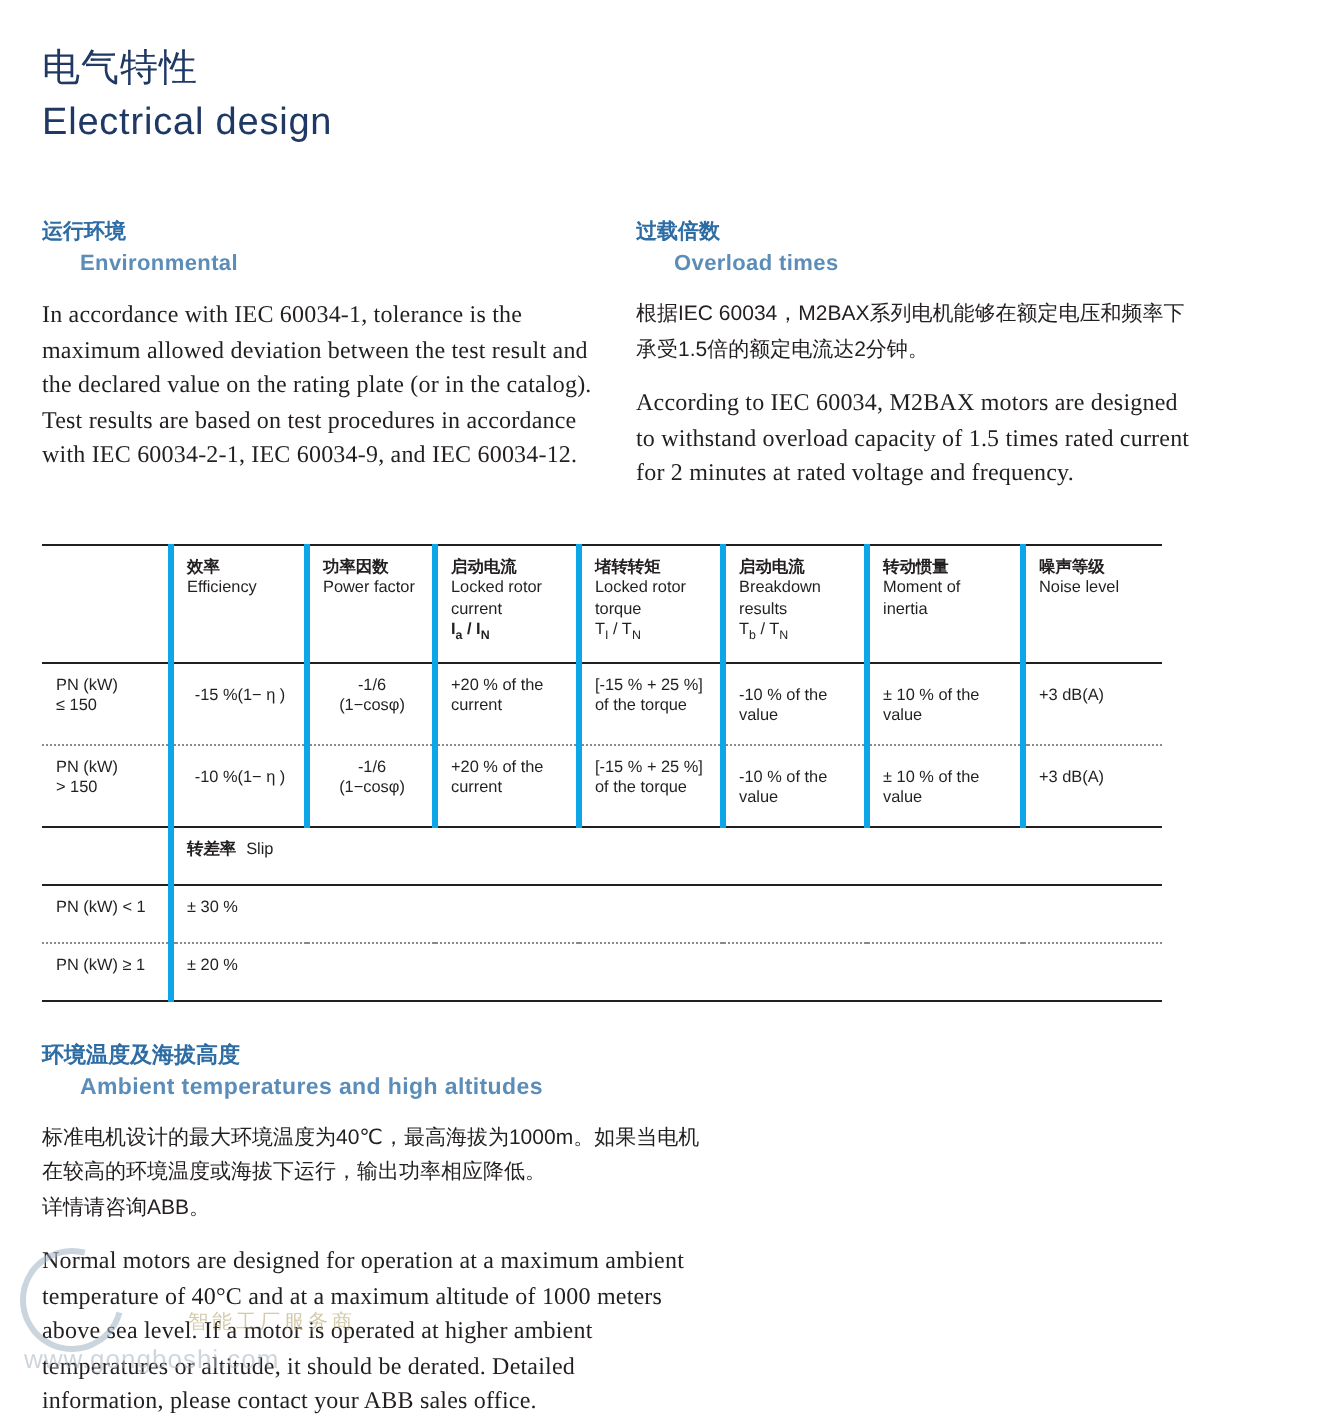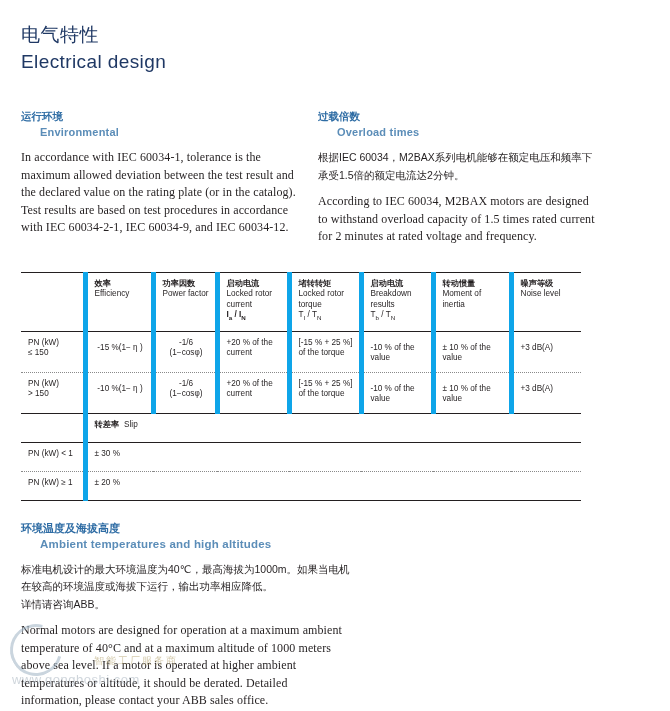--- a/index.html
+++ b/index.html
@@ -100,21 +100,21 @@
     vertical-align: top;
     padding: 6px 5px 6px 7px;
     font-size: 8.2px;
     line-height: 10.6px;
     color: #231f20;
   }
   .rule-top td     { border-top: 1.4px solid #231f20; }
   .rule-strong td  { border-top: 1.2px solid #231f20; }
   .rule-dot td     { border-top: 1px dotted #8a8a8a; }
 
-  .vline { border-left: 5px solid #0ea5e9; }
+  .vline { border-left: 3px solid #0ea5e9; }
 
   .hcn { font-weight: bold; display: block; }
   .hen { display: block; color: #231f20; }
   .sub { font-size: 6.2px; vertical-align: sub; }
 
   td.rowlabel {
     font-size: 8.4px;
     line-height: 11px;
     padding-left: 2px;
   }

